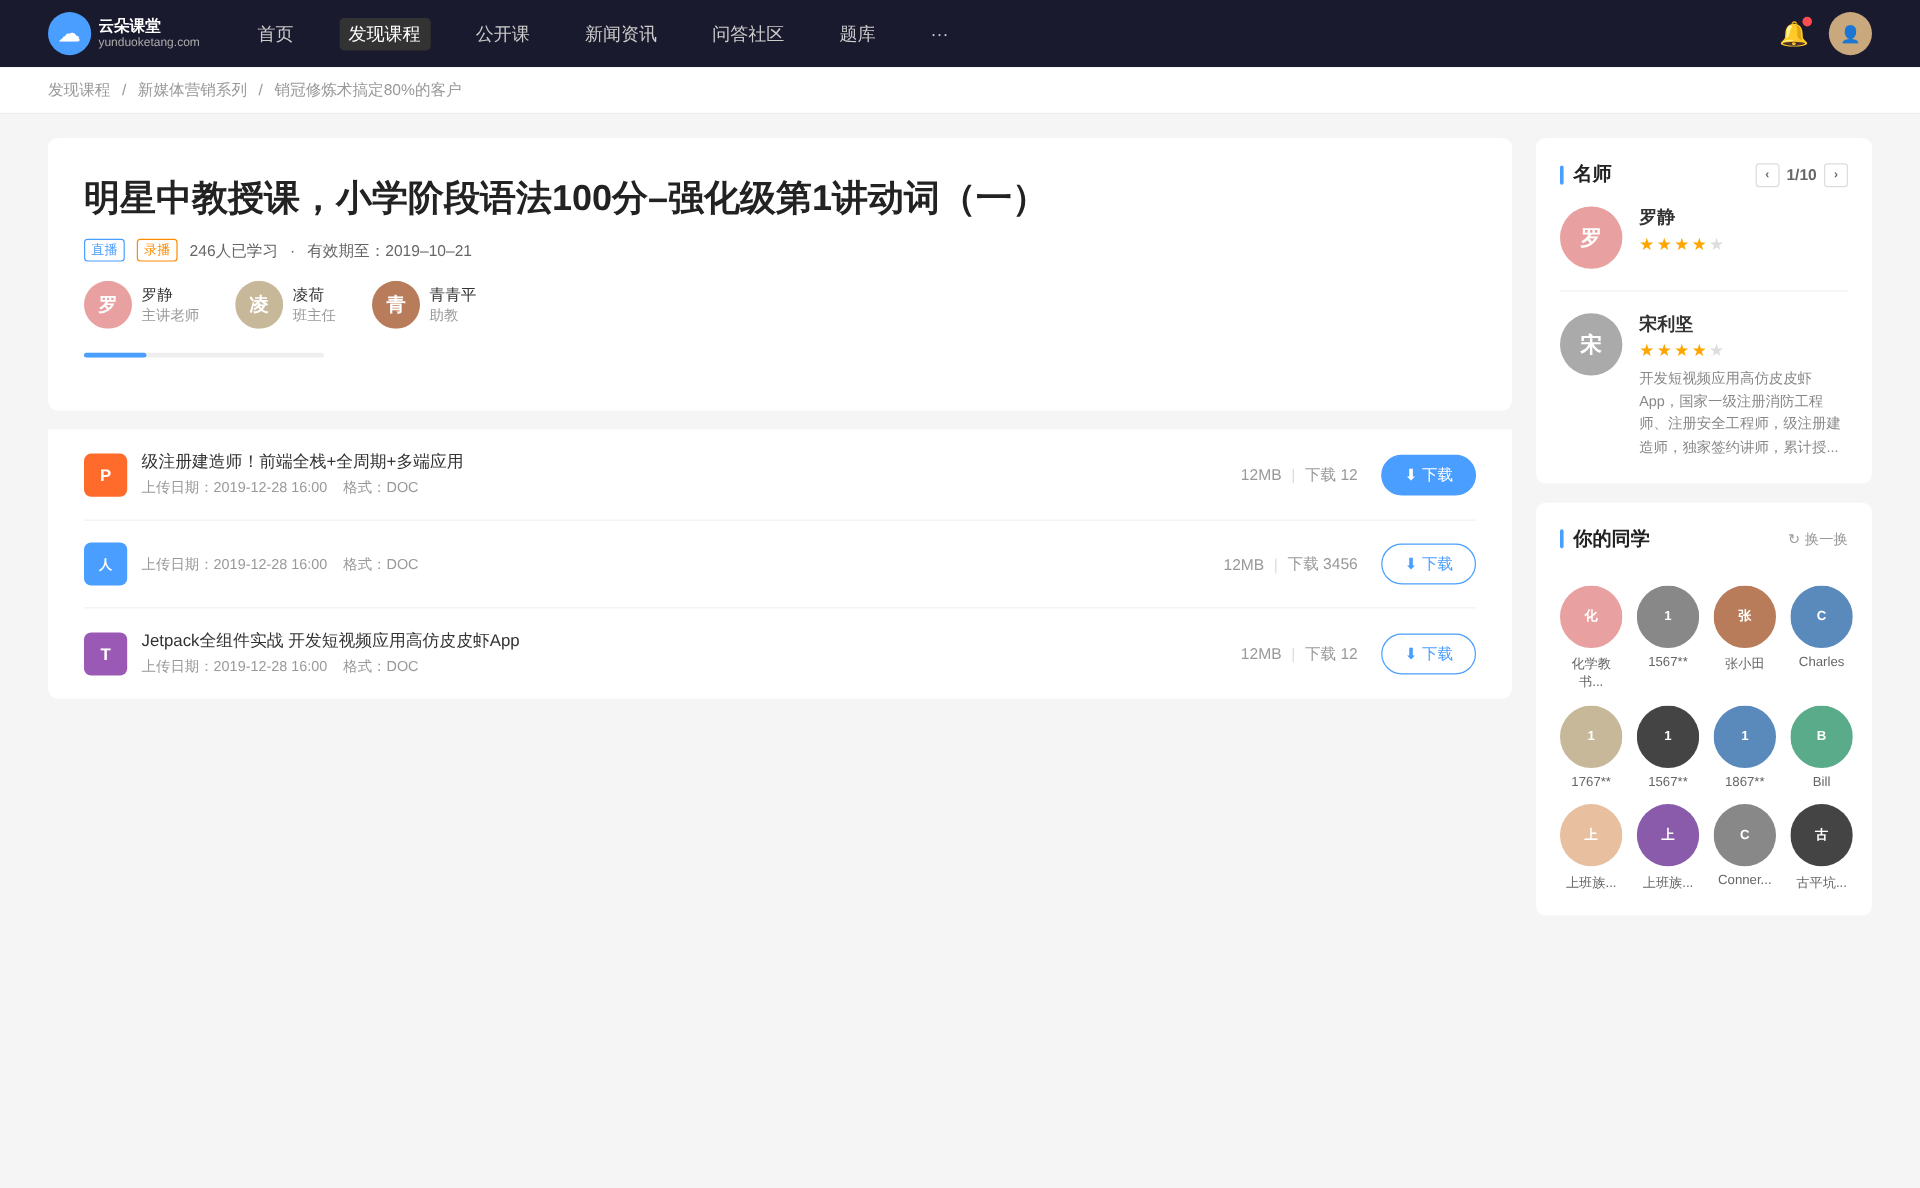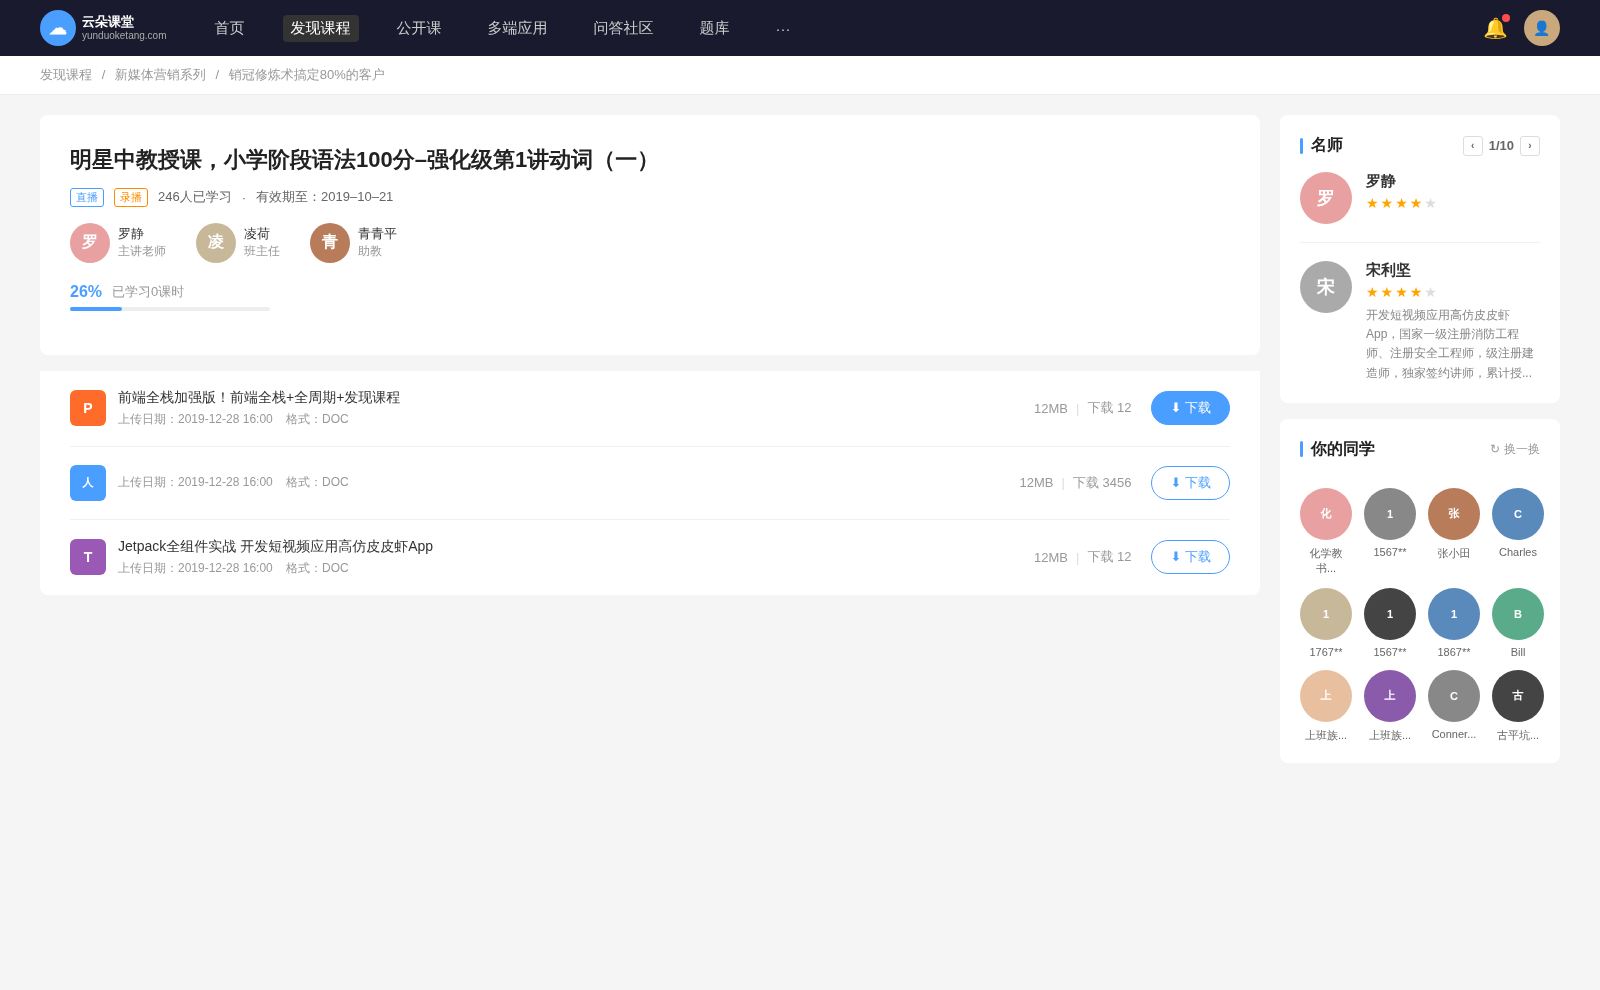--- a/index.html
+++ b/index.html
@@ -24,21 +24,21 @@
     .breadcrumb a { color: #999; text-decoration: none; }
     .breadcrumb span { color: #999; margin: 0 6px; }
 
     
     .main-layout { display: flex; gap: 20px; padding: 20px 40px; max-width: 1600px; }
     .left-panel { flex: 1; min-width: 0; }
     .right-panel { width: 280px; flex-shrink: 0; }
 
     
     .course-card { background: white; border-radius: 8px; padding: 30px 30px 24px; margin-bottom: 16px; }
-    .course-title { font-size: 22px; font-weight: 600; color: #222; margin-bottom: 12px; line-height: 1.4; }
+    .course-title { font-size: 30px; font-weight: 600; color: #222; margin-bottom: 12px; line-height: 1.4; }
     .course-meta { display: flex; align-items: center; gap: 10px; margin-bottom: 16px; font-size: 13px; color: #666; }
     .badge { border: 1px solid #4a9eff; color: #4a9eff; border-radius: 3px; padding: 1px 5px; font-size: 11px; }
     .badge.orange { border-color: #ff8c00; color: #ff8c00; }
     .teachers { display: flex; gap: 30px; margin-bottom: 20px; }
     .teacher-item { display: flex; align-items: center; gap: 8px; }
     .teacher-avatar { width: 40px; height: 40px; border-radius: 50%; background: #ddd; overflow: hidden; }
     .teacher-avatar .av-placeholder { width: 100%; height: 100%; display: flex; align-items: center; justify-content: center; font-size: 16px; color: white; font-weight: bold; }
     .teacher-info { font-size: 13px; }
     .teacher-name { font-weight: 500; color: #333; }
     .teacher-role { color: #999; font-size: 12px; }
@@ -108,21 +108,21 @@
     <div class="logo-icon">☁</div>
     <div class="logo-text">
       <strong>云朵课堂</strong>
       <span>yunduoketang.com</span>
     </div>
   </div>
   <div class="nav-items">
     <span class="nav-item">首页</span>
     <span class="nav-item active">发现课程</span>
     <span class="nav-item">公开课</span>
-    <span class="nav-item">多端应用</span>
+    <span class="nav-item">新闻资讯</span>
     <span class="nav-item">问答社区</span>
     <span class="nav-item">题库</span>
     <span class="nav-item">···</span>
   </div>
   <div class="nav-right">
     <div class="bell-icon">
       🔔
       <div class="bell-dot"></div>
     </div>
     <div class="avatar-nav" style="background:#c8a87c; display:flex; align-items:center; justify-content:center; color:white; font-size:14px;">👤</div>
@@ -173,37 +173,33 @@
           <div class="teacher-avatar">
             <div class="av-placeholder" style="background:#b87c5a;">青</div>
           </div>
           <div class="teacher-info">
             <div class="teacher-name">青青平</div>
             <div class="teacher-role">助教</div>
           </div>
         </div>
       </div>
       <div class="progress-section">
-        <div class="progress-label">
-          <span class="progress-pct">26%</span>
-          <span class="progress-studied">已学习0课时</span>
-        </div>
         <div class="progress-bar-bg">
           <div class="progress-bar-fill" style="width:52px;"></div>
         </div>
       </div>
     </div>
 
 
     <div class="materials-list">
 
       <div class="material-item">
         <div class="mat-icon orange">P</div>
         <div class="mat-info">
-          <div class="mat-title">前端全栈加强版！前端全栈+全周期+发现课程</div>
+          <div class="mat-title">级注册建造师！前端全栈+全周期+多端应用</div>
           <div class="mat-meta">
             <span>上传日期：2019-12-28  16:00</span>
             &nbsp;&nbsp;
             <span>格式：DOC</span>
           </div>
         </div>
         <div class="mat-stats">
           <span>12MB</span>
           <span class="mat-sep">|</span>
           <span>下载 12</span>

